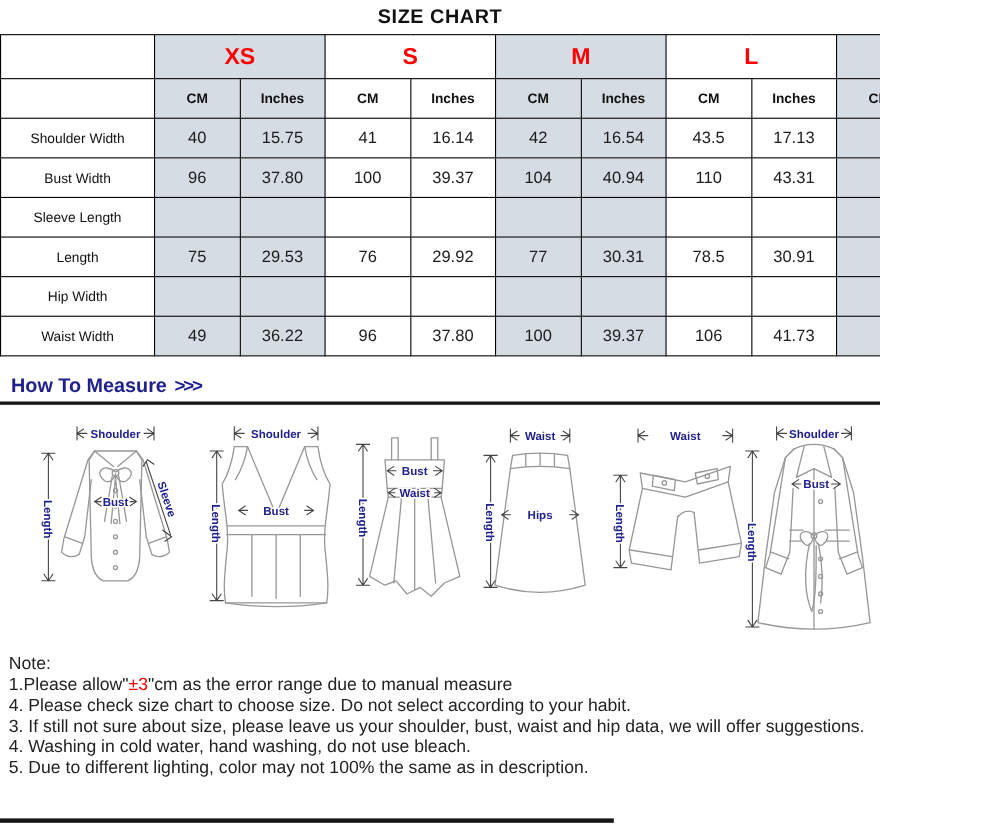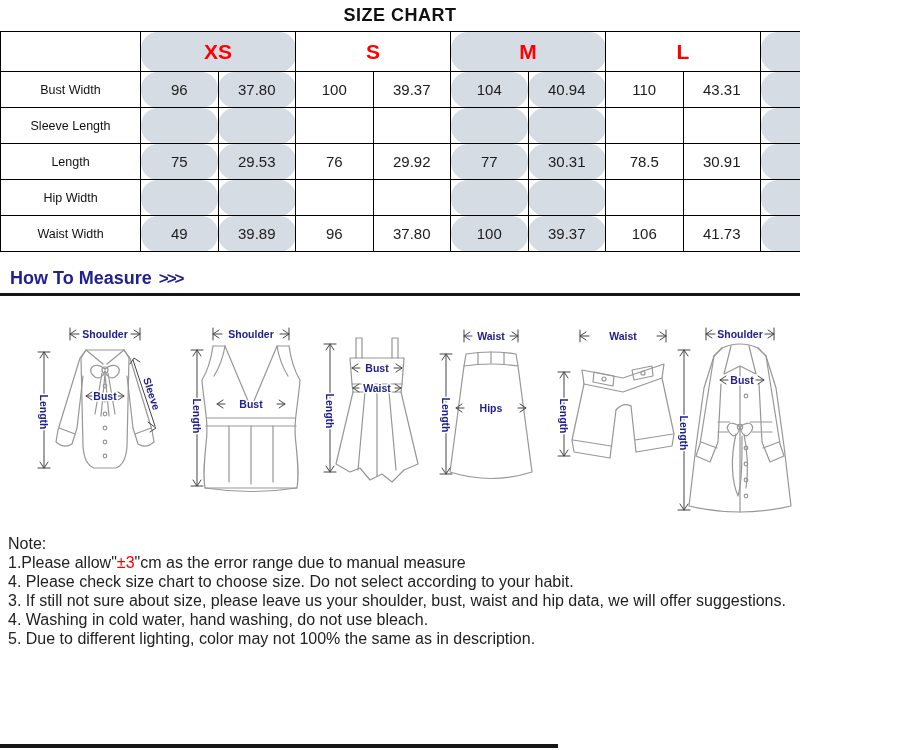--- a/index.html
+++ b/index.html
@@ -8,30 +8,30 @@
 
   .title { text-align:center; font-weight:bold; font-size:18px; color:#111;
            padding-top:5px; height:31px; box-sizing:border-box; letter-spacing:0.5px; }
 
   table.size-chart { width:916px; border-collapse:collapse; table-layout:fixed; }
   table.size-chart th, table.size-chart td { border:1px solid #000; text-align:center; padding:0; overflow:hidden; }
   col.label-col { width:140px; }
   .size-th { height:39px; font-size:21px; font-weight:bold; color:var(--accent-red); }
   .unit-th { height:35px; font-size:12.5px; font-weight:bold; color:#111; }
   .corner  { background:#fff; }
-  .grey    { background:var(--cell-grey);border-radius:17px; }
+  .grey    { background:var(--cell-grey); }
   .row-label { font-size:12.5px; color:#111; height:35px; background:#fff; }
   .val { font-size:15px; color:#1c1c1c; }
 
   .measure-head { margin:16px 0 0 10px; white-space:nowrap; }
   .measure-title { color:var(--navy); font-weight:bold; font-size:18px; display:inline-block; }
   .measure-arrows { color:var(--navy); font-weight:bold; font-size:17px; letter-spacing:-2px; margin-left:7px; display:inline-block; }
   .measure-rule { height:3px; background:var(--rule-dark); margin-top:4px; }
 
-  .figures { position:relative; height:200px; margin-top:28px; }
+  .figures { position:relative; height:200px; margin-top:16px; }
   .figures svg { position:absolute; top:0; }
   .garment { stroke:var(--garment-stroke); fill:none; stroke-width:1.2; stroke-linejoin:round; stroke-linecap:round; }
   .dim { stroke:var(--dim-stroke); fill:none; stroke-width:1; stroke-linecap:round; }
   .dimtxt { fill:var(--navy); font-size:10.5px; font-weight:bold; text-anchor:middle;
             paint-order:stroke; stroke:#ffffff; stroke-width:3px; stroke-linejoin:round;
             font-family:"Liberation Sans", sans-serif; }
 
   .notes { margin:10px 0 0 8px; font-size:16px; color:var(--note-text); line-height:19px; }
   .note-line .red { color:var(--accent-red); }
   .bottom-rule { position:absolute; left:0; top:744px; width:558px; height:4px; background:var(--rule-dark); }
@@ -59,22 +59,48 @@
     </colgroup>
     <thead>
       <tr id="size-row">
         <th class="corner"></th>
       <th colspan="2" class="size-th grey">XS</th>
           <th colspan="2" class="size-th">S</th>
           <th colspan="2" class="size-th grey">M</th>
           <th colspan="2" class="size-th">L</th>
           <th colspan="2" class="size-th grey">XL</th>
         </tr>
+      <tr id="unit-row">
+        <th class="corner"></th>
+      <th class="unit-th grey">CM</th>
+          <th class="unit-th grey">Inches</th>
+          <th class="unit-th">CM</th>
+          <th class="unit-th">Inches</th>
+          <th class="unit-th grey">CM</th>
+          <th class="unit-th grey">Inches</th>
+          <th class="unit-th">CM</th>
+          <th class="unit-th">Inches</th>
+          <th class="unit-th grey">CM</th>
+          <th class="unit-th grey">Inches</th>
+        </tr>
     </thead>
     <tbody id="table-body">
+        <tr>
+          <td class="row-label">Shoulder Width</td>
+          <td class="val grey">40</td>
+          <td class="val grey">15.75</td>
+          <td class="val">41</td>
+          <td class="val">16.14</td>
+          <td class="val grey">42</td>
+          <td class="val grey">16.54</td>
+          <td class="val">43.5</td>
+          <td class="val">17.13</td>
+          <td class="val grey"></td>
+          <td class="val grey"></td>
+        </tr>
         <tr>
           <td class="row-label">Bust Width</td>
           <td class="val grey">96</td>
           <td class="val grey">37.80</td>
           <td class="val">100</td>
           <td class="val">39.37</td>
           <td class="val grey">104</td>
           <td class="val grey">40.94</td>
           <td class="val">110</td>
           <td class="val">43.31</td>
@@ -116,21 +142,21 @@
           <td class="val grey"></td>
           <td class="val grey"></td>
           <td class="val"></td>
           <td class="val"></td>
           <td class="val grey"></td>
           <td class="val grey"></td>
         </tr>
         <tr>
           <td class="row-label">Waist Width</td>
           <td class="val grey">49</td>
-          <td class="val grey">39.89</td>
+          <td class="val grey">36.22</td>
           <td class="val">96</td>
           <td class="val">37.80</td>
           <td class="val grey">100</td>
           <td class="val grey">39.37</td>
           <td class="val">106</td>
           <td class="val">41.73</td>
           <td class="val grey"></td>
           <td class="val grey"></td>
         </tr>
       </tbody>

